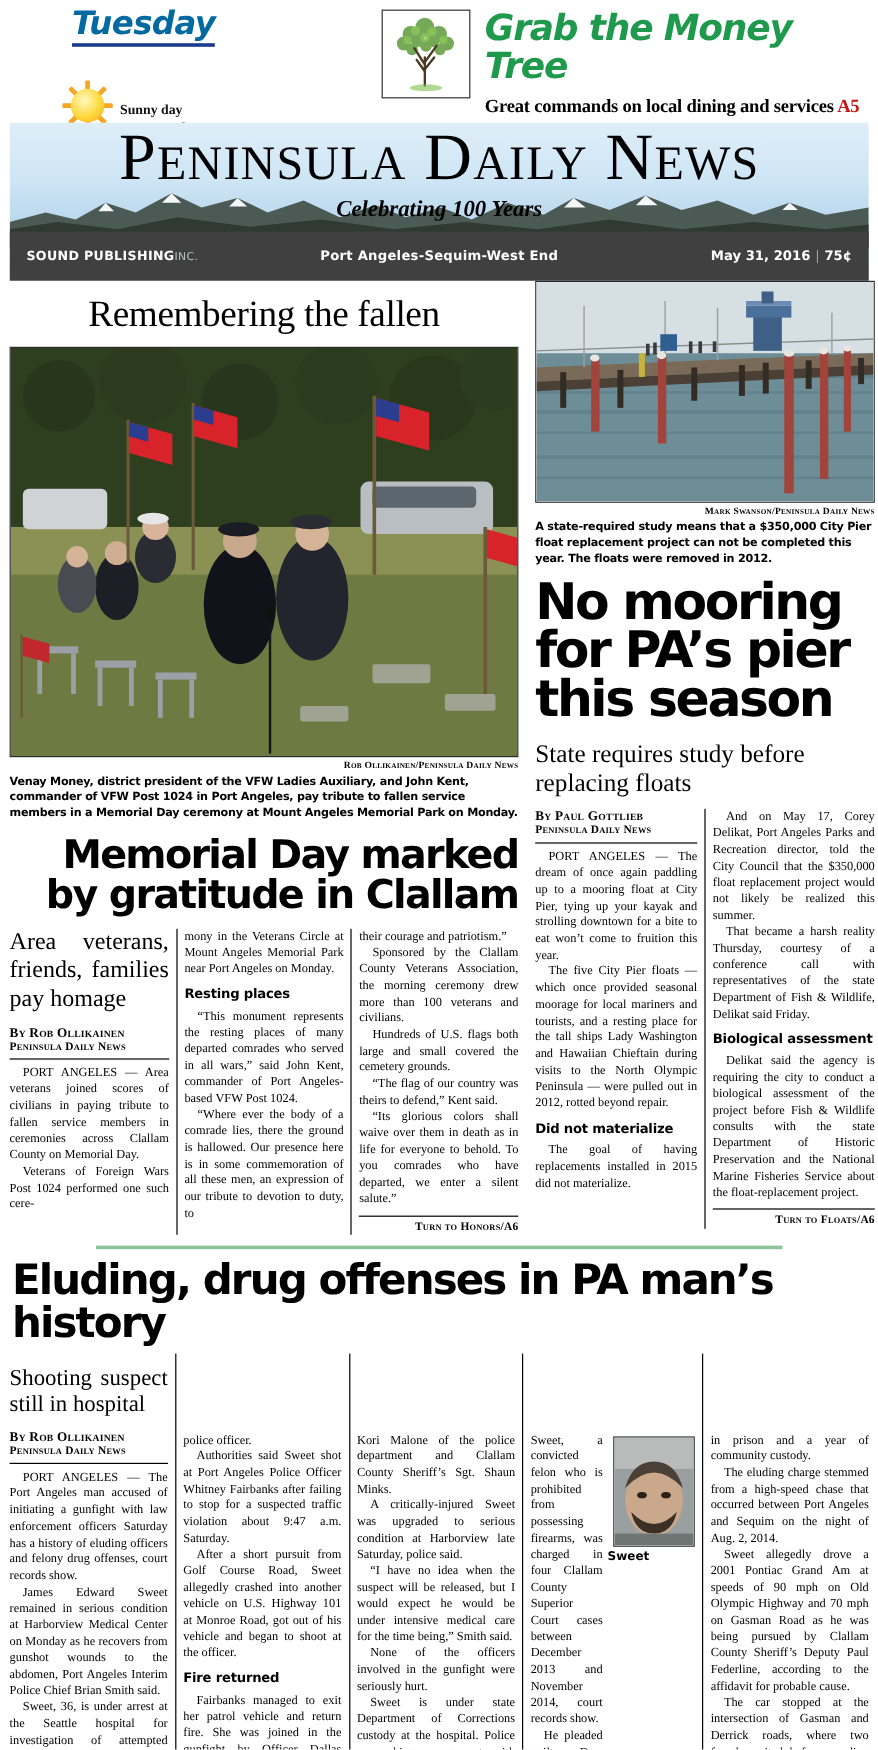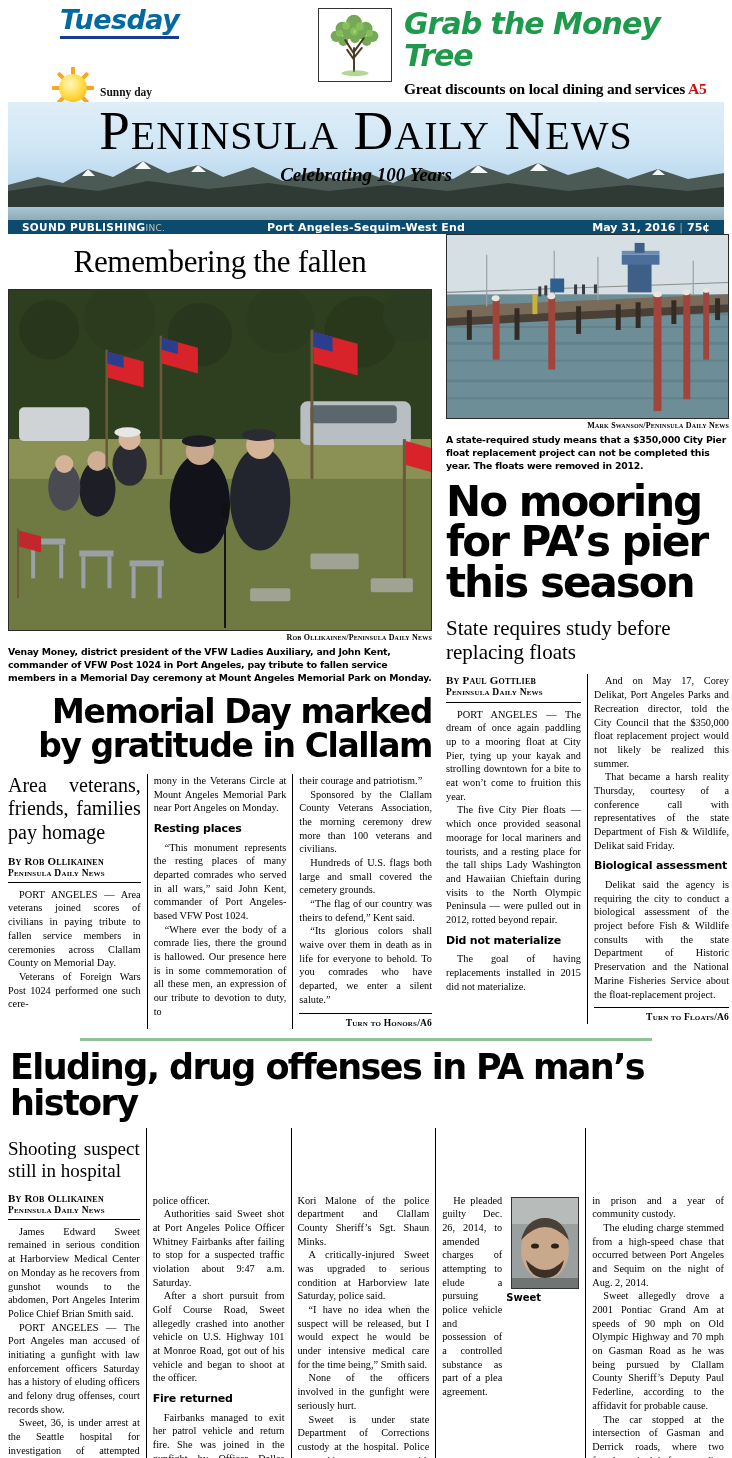--- a/index.html
+++ b/index.html
@@ -57,21 +57,21 @@
   .sky-right-rule { height: 5px; background: #2f5fa8; margin-top: 6px; width: 100%; }
 
   
   .masthead { position: relative; height: 132px; margin: 2px 8px 0 8px; overflow: hidden; }
   .mast-sky {
     position:absolute; inset:0;
     background: linear-gradient(to bottom, #dfeef8 0%, #cfe6f5 35%, #bcd9ee 60%, #a8ccde 78%, #7d8b8c 100%);
   }
   .mountains { position:absolute; left:0; right:0; bottom:27px; height:60px; }
   .mast-strip {
-    position:absolute; left:0; right:0; bottom:0; height:14px; background:#0c4a6e;
+    position:absolute; left:0; right:0; bottom:0; height:41px; background:#404040;
     display:flex; align-items:center; color:#fff;text-align:center;
   }
   .mast-strip .sp { font-family:"DejaVu Sans", sans-serif; font-weight:bold; font-size:10.5px; letter-spacing:0.3px; padding-left:14px; }
   .mast-strip .sp .inc { font-weight: normal; font-size: 9px; color:#b9c3bb; }
   .mast-strip .towns { position:absolute; left:50%; transform:translateX(-50%); font-family:"DejaVu Sans", sans-serif; font-weight:bold; font-size:11px; letter-spacing:0.2px;}
   .mast-strip .date { position:absolute; right:14px; font-family:"DejaVu Sans", sans-serif; font-weight:bold; font-size:11px; }
   .mast-strip .date .bar { color:#9aa89c; padding:0 4px; font-weight: normal;}
   .mast-title {
     position:absolute; left:0; right:0; top:1px; text-align:center;
     font-family:"Liberation Serif", serif; font-size:55px; line-height:1;
@@ -214,21 +214,21 @@
             <circle cx="52" cy="25" r="3.5"></circle>
         </g>
         <path d="M36 64 L36 40 M36 46 L27 32 M36 44 L46 30 M36 52 L29 42 M36 50 L44 40" stroke="#4a3a22" stroke-width="2" fill="none" stroke-linecap="round"></path>
         <ellipse cx="37" cy="66" rx="14" ry="3" fill="#7fbf4d" opacity="0.6"></ellipse>
       </svg>
     </div>
 
     <div class="sky-right">
       <div class="sky-ad-title">Grab the Money Tree</div>
       <div class="sky-ad-sub">
-        <span>Great discounts on local dining and services</span>
+        <span>Great commands on local dining and services</span>
         <span class="pg">A5</span>
       </div>
       <div class="sky-right-rule"></div>
     </div>
   </div>
 
   <div class="masthead">
     <div class="mast-sky"></div>
     <svg class="mountains" viewBox="0 0 716 60" preserveAspectRatio="none">
       <path d="M0,60 L0,38 L30,30 L55,36 L80,22 L105,30 L135,14 L160,26 L190,18 L215,30 L245,20 L275,34 L305,24 L330,34 L360,26 L385,36 L415,22 L445,32 L470,18 L500,28 L530,16 L560,28 L590,20 L620,32 L650,22 L680,32 L716,26 L716,60 Z" fill="#4b5a54"></path>
@@ -469,22 +469,22 @@
       <div class="hdl-eluding">Eluding, drug offenses in PA man’s history</div>
 
       <div class="eluding-cols">
         <div class="col" style="width:136px">
           <div class="deck-shoot">Shooting suspect still in hospital</div>
           <div class="byline" style="margin-top:10px">
             <div>By Rob Ollikainen</div>
             <div class="org">Peninsula Daily News</div>
           </div>
           <div class="byline-rule"></div>
+          <p>PORT ANGELES — The Port Angeles man accused of initiating a gunfight with law enforcement officers Saturday has a history of eluding officers and felony drug offenses, court records show.</p>
           <p>James Edward Sweet remained in serious condition at Harborview Medical Center on Monday as he recovers from gunshot wounds to the abdomen, Port Angeles Interim Police Chief Brian Smith said.</p>
-          <p>PORT ANGELES — The Port Angeles man accused of initiating a gunfight with law enforcement officers Saturday has a history of eluding officers and felony drug offenses, court records show.</p>
           <p>Sweet, 36, is under arrest at the Seattle hospital for investigation of attempted murder of a</p>
         </div>
         <div class="colsep"></div>
         <div class="col" style="width:136px;padding-top:66px">
           <p class="noind">police officer.</p>
           <p>Authorities said Sweet shot at Port Angeles Police Officer Whitney Fairbanks after failing to stop for a suspected traffic violation about 9:47 a.m. Saturday.</p>
           <p>After a short pursuit from Golf Course Road, Sweet allegedly crashed into another vehicle on U.S. Highway 101 at Monroe Road, got out of his vehicle and began to shoot at the officer.</p>
           <div class="subhead">Fire returned</div>
           <p>Fairbanks managed to exit her patrol vehicle and return fire. She was joined in the gunfight by Officer Dallas Maynard and Corp.</p>
         </div>
@@ -492,20 +492,21 @@
         <div class="col" style="width:136px;padding-top:66px">
           <p class="noind">Kori Malone of the police department and Clallam County Sheriff’s Sgt. Shaun Minks.</p>
           <p>A critically-injured Sweet was upgraded to serious condition at Harborview late Saturday, police said.</p>
           <p>“I have no idea when the suspect will be released, but I would expect he would be under intensive medical care for the time being,” Smith said.</p>
           <p>None of the officers involved in the gunfight were seriously hurt.</p>
           <p>Sweet is under state Department of Corrections custody at the hospital. Police are making arrangements with DOC to secure his long-term custody.</p>
 
         </div>
         <div class="colsep"></div>
         <div class="col" style="width:62px;padding-top:66px">
+          <p class="noind" style="text-align:justify">Sweet, a convicted felon who is prohibited from possessing firearms, was charged in four Clallam County Superior Court cases between December 2013 and November 2014, court records show.</p>
           <p>He pleaded guilty Dec. 26, 2014, to amended charges of attempting to elude a pursuing police vehicle and possession of a controlled substance as part of a plea agreement.</p>
         </div>
         <div class="col" style="width:78px;padding-top:66px;padding-left:4px">
           <div class="mug">
             <svg width="100%" height="100%" viewBox="0 0 66 90" preserveAspectRatio="none">
               <rect width="66" height="90" fill="#9aa0a0"></rect>
               <rect x="0" y="0" width="66" height="26" fill="#b7bcbb"></rect>
               <ellipse cx="33" cy="52" rx="24" ry="30" fill="#caa88c"></ellipse>
               <path d="M9 42 q24 -26 48 0 q-6 -22 -24 -22 q-18 0 -24 22 Z" fill="#4a4036"></path>
               <ellipse cx="23" cy="48" rx="4" ry="2.6" fill="#2a2119"></ellipse>

